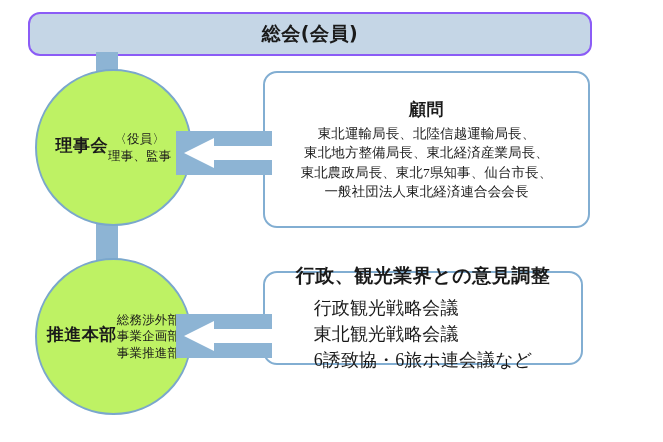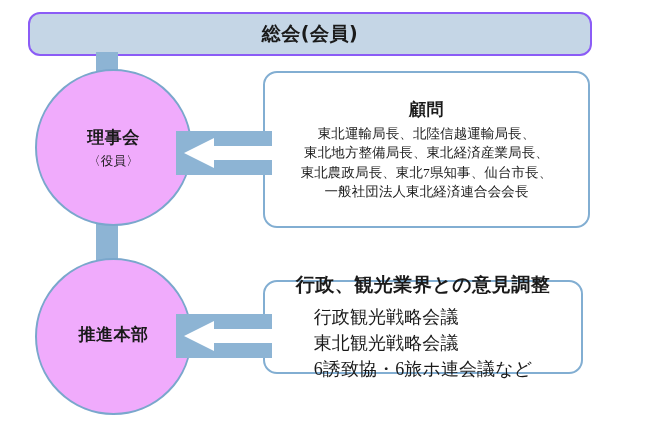--- a/index.html
+++ b/index.html
@@ -60,24 +60,23 @@
     height: 70px;
   }
 
   
   .node-circle {
     position: absolute;
     box-sizing: border-box;
     width: 157px;
     height: 157px;
     border-radius: 50%;
-    background: #f0abfc;
+    background: #bef264;
     border: 2px solid #7aa7cc;
     display: flex;
-    flex-direction: column;
     align-items: center;
     justify-content: center;
     text-align: center;
     z-index: 2;
   }
   .circle-board { left: 35px; top: 69px; }
   .circle-hq    { left: 35px; top: 258px; }
 
   .node-title {
     font-size: 17px;
@@ -106,21 +105,21 @@
     font-family: Liberation Serif, serif;
   }
   .box-advisor {
     left: 263px;
     top: 71px;
     width: 327px;
     height: 157px;
   }
   .box-coord {
     left: 263px;
-    top: 280px;
+    top: 271px;
     width: 320px;
     height: 94px;
   }
 
   .box-title {
     font-size: 17px;
     font-weight: bold;
     letter-spacing: 0.5px;
     margin-bottom: 3px;
   }
@@ -159,25 +158,31 @@
   </div>
 
   <div class="vconn vconn-top"></div>
 
   <div class="vconn vconn-mid"></div>
 
   <div class="node-circle circle-board">
     <div class="node-title">理事会</div>
     <div class="node-sub">
       <div>〈役員〉</div>
+      <div>理事、監事</div>
     </div>
   </div>
 
   <div class="node-circle circle-hq">
     <div class="node-title">推進本部</div>
+    <div class="node-sub">
+      <div>総務渉外部</div>
+      <div>事業企画部</div>
+      <div>事業推進部</div>
+    </div>
   </div>
 
   <div class="info-box box-advisor">
     <div class="box-title">顧問</div>
     <div class="box-lines">
       <div>東北運輸局長、北陸信越運輸局長、</div>
       <div>東北地方整備局長、東北経済産業局長、</div>
       <div>東北農政局長、東北7県知事、仙台市長、</div>
       <div>一般社団法人東北経済連合会会長</div>
     </div>

